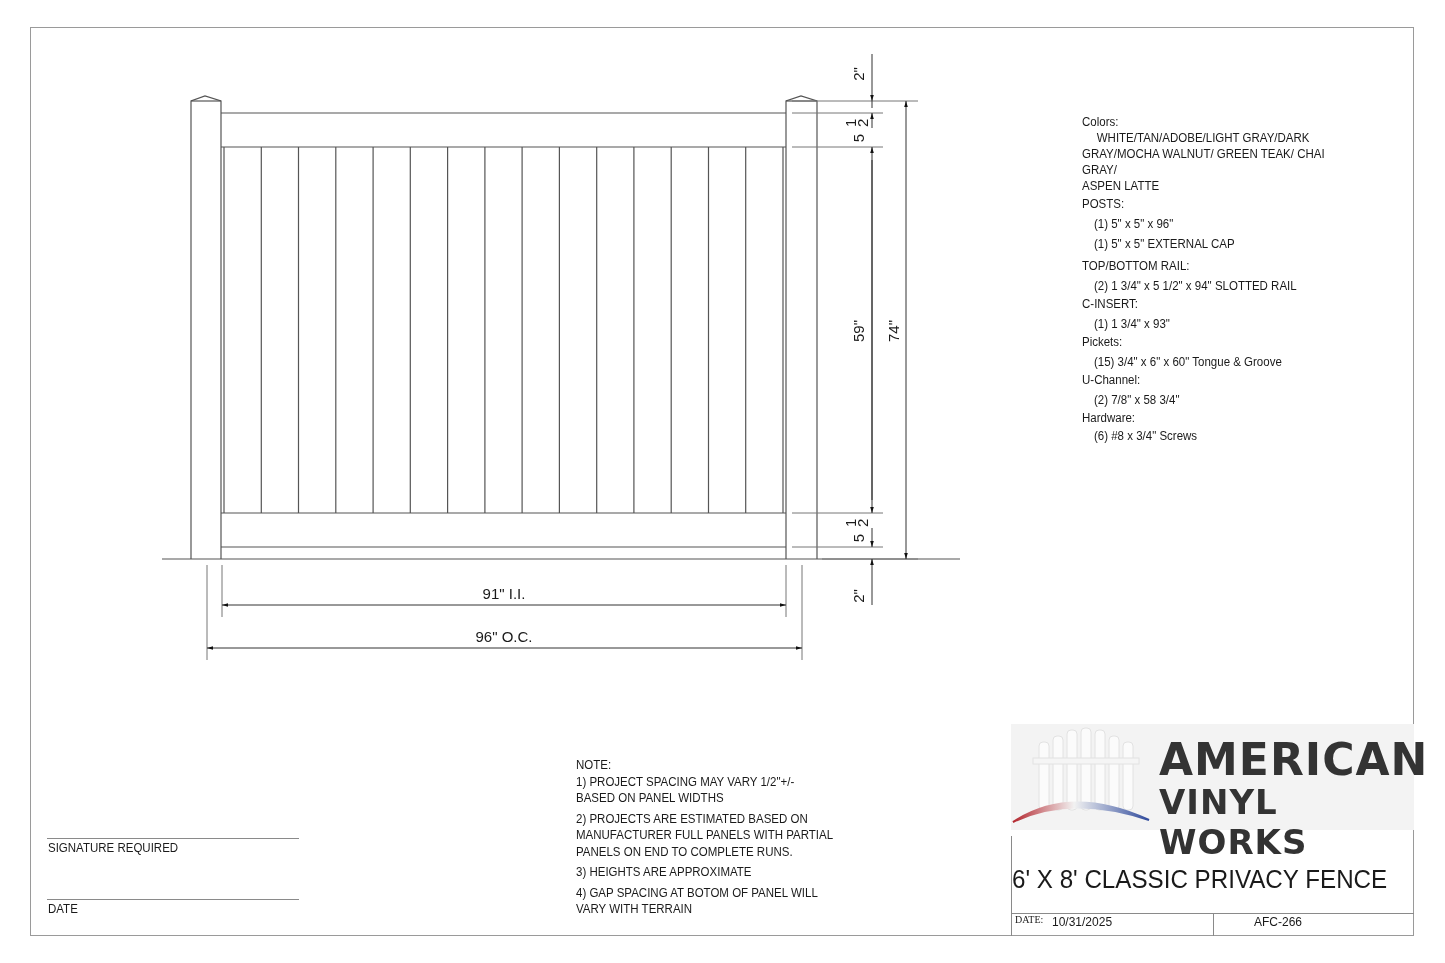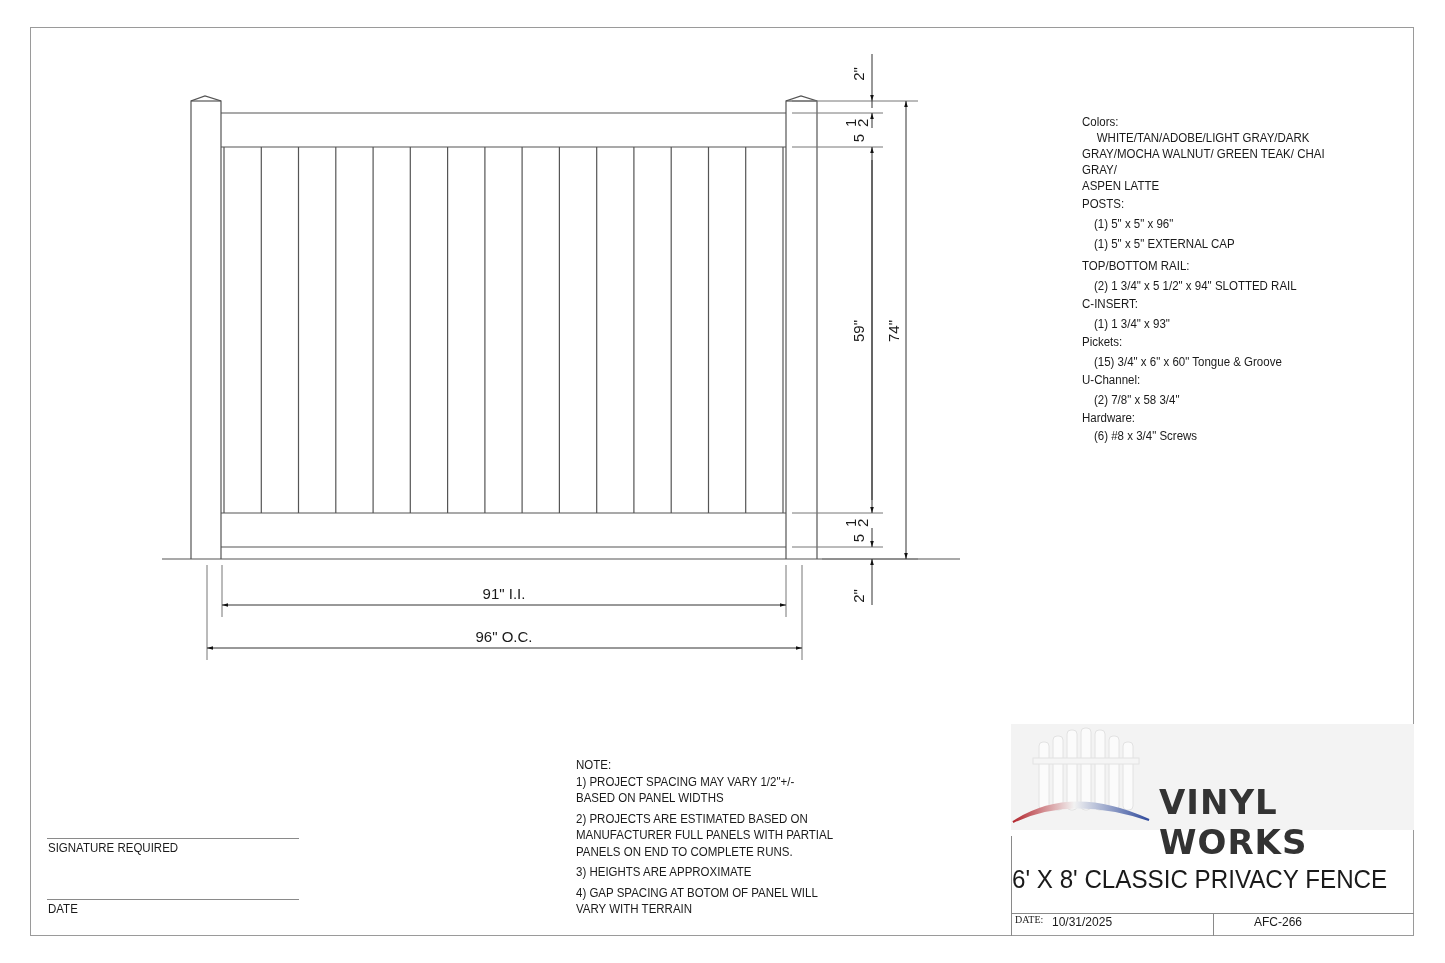--- a/index.html
+++ b/index.html
@@ -189,20 +189,21 @@
       <rect x="42" y="12" width="10" height="74" rx="4"></rect>
       <rect x="56" y="6" width="10" height="80" rx="4"></rect>
       <rect x="70" y="4" width="10" height="82" rx="4"></rect>
       <rect x="84" y="6" width="10" height="80" rx="4"></rect>
       <rect x="98" y="12" width="10" height="74" rx="4"></rect>
       <rect x="112" y="18" width="10" height="68" rx="4"></rect>
       <rect x="22" y="34" width="106" height="6" fill="#f5f5f5"></rect>
     </g>
     <path d="M2,98 Q60,60 138,96 Q60,70 2,98 z" fill="url(#sw)" stroke="url(#sw)" stroke-width="2"></path>
   </svg>
+  <div class="logo-text1">AMERICAN</div>
   <div class="logo-text2">VINYL WORKS</div>
 </div>
 
 <div class="title-block"></div>
 <div class="tb-title">6' X 8' CLASSIC PRIVACY FENCE</div>
 <div class="tb-row"></div>
 <div class="tb-div"></div>
 <div class="tb-lbl" style="left:1015px;top:914px">DATE:</div>
 <div class="tb-val" style="left:1052px;top:915px">10/31/2025</div>
 <div class="tb-lbl" style="left:1216px;top:966px">DWG.#</div>

